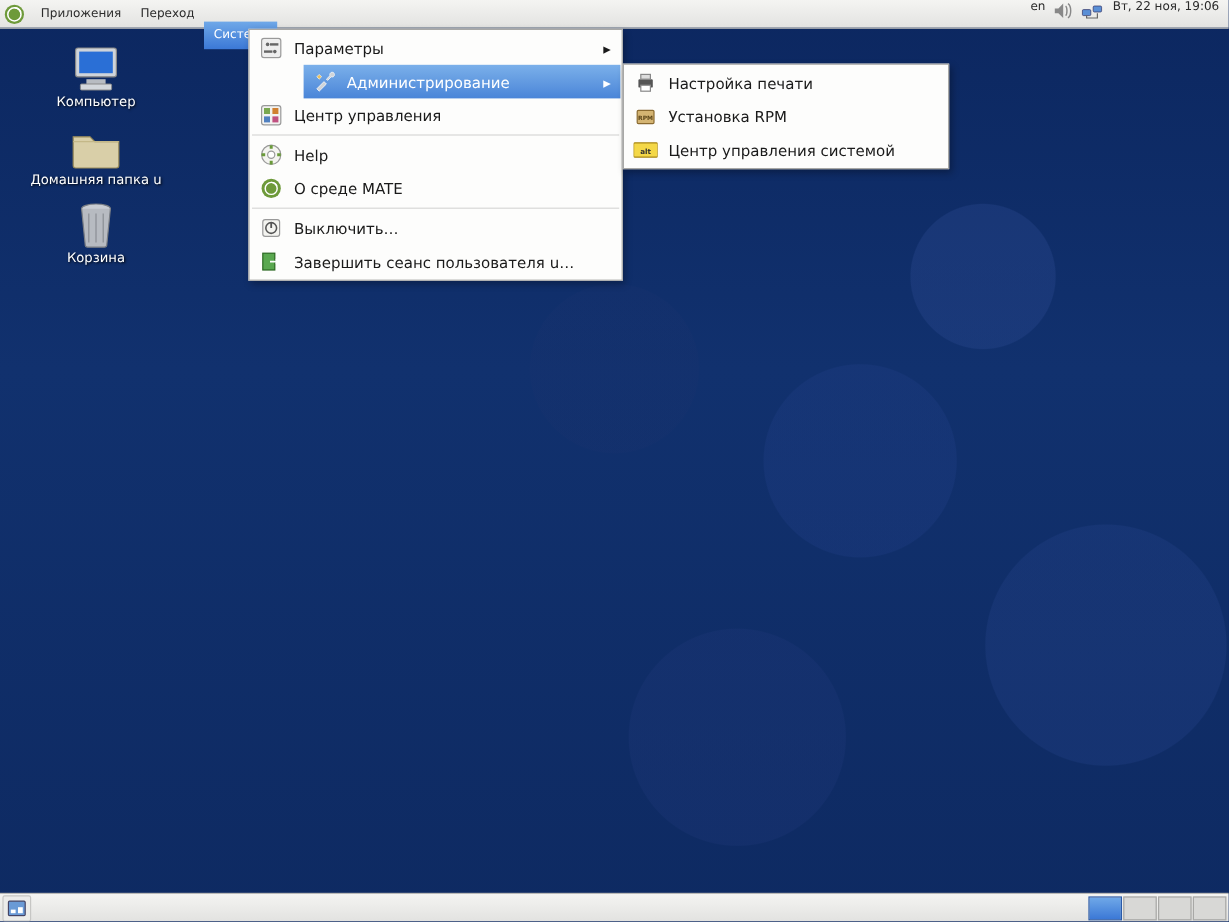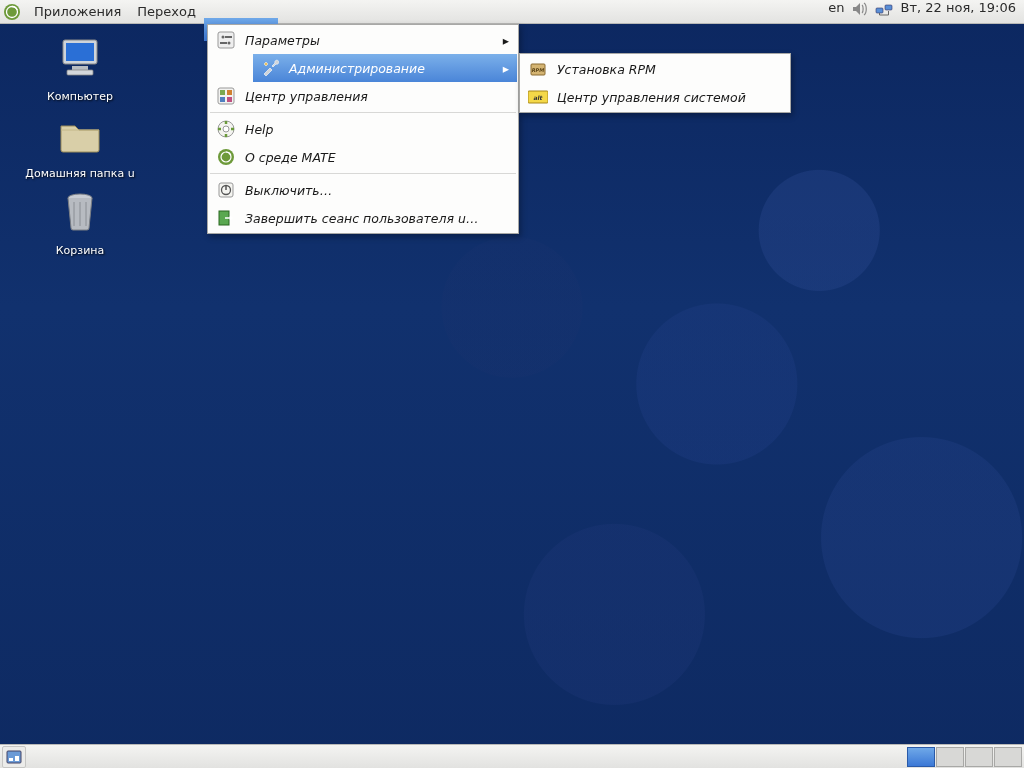--- a/index.html
+++ b/index.html
@@ -17,43 +17,43 @@
         radial-gradient(circle at 50% 40%, rgba(25,50,110,0.3) 0 70px, transparent 71px),
         linear-gradient(180deg, #0c2760 0%, #11316e 40%, #0e2a62 100%);
     }
 
     
     .top-panel {
       position: absolute; top: 0; left: 0; right: 0; height: 24px;
       background: linear-gradient(#f4f4f2, #e3e3e1);
       border-bottom: 1px solid #b8b8b6;
       display: flex; align-items: center;
-      font-size: 13px; color: #2b2b2b;
+      font-size: 10px; color: #2b2b2b;
       z-index: 10;
     }
     .panel-left { display: flex; align-items: center; height: 100%; }
     .panel-logo { width: 20px; height: 20px; margin: 0 4px 0 2px; display:flex; align-items:center; justify-content:center; }
     .menu-item { padding: 0 8px; height: 100%; display: flex; align-items: center; cursor: default; }
     .menu-item.open { background: linear-gradient(#6fa8e8, #3b78d6); color: #fff; margin-top: 35px; }
     .panel-right { margin-left: auto; display: flex; align-items: flex-start; gap: 6px; padding-right: 6px; height:100%;}
     .tray-icon { width: 18px; height: 18px; display:flex; align-items:center; justify-content:center; }
     .clock { padding: 0 2px; }
 
     
     .desktop-icons { position: absolute; top: 30px; left: 0; width: 170px; }
     .dicon { width: 160px; display: flex; flex-direction: column; align-items: center; margin: 8px 0 12px; }
     .dicon .glyph { width: 48px; height: 40px; display:flex; align-items:center; justify-content:center; }
-    .dicon .label { color: #fff; font-size: 11px; text-align: center; margin-top: 12px; text-shadow: 1px 1px 2px rgba(0,0,0,0.9); white-space: nowrap; }
+    .dicon .label { color: #fff; font-size: 11px; text-align: center; margin-top: 0; text-shadow: 1px 1px 2px rgba(0,0,0,0.9); white-space: nowrap; }
 
     
     .menu {
       position: absolute; background: #fdfdfc;
       border: 1px solid #a8a8a6; box-shadow: 2px 3px 6px rgba(0,0,0,0.3);
       font-size: 12.5px; color: #1a1a1a;
-      z-index: 20; padding: 1px; font-style: italic;
+      z-index: 20; padding: 1px;
     }
     .menu-row {
       display: flex; align-items: center; height: 28px;
       padding: 0 8px 0 6px; cursor: default; white-space: nowrap;
     }
     .menu-row.highlight { background: linear-gradient(#7bb0ea, #4a85d8); color: #fff; margin-left: 44px; }
     .menu-row .micon { width: 22px; height: 22px; margin-right: 8px; display:flex; align-items:center; justify-content:center; flex-shrink:0; }
     .menu-row .arrow { margin-left: auto; padding-left: 24px; }
     .menu-sep { height: 1px; background: #d8d8d6; margin: 2px 1px; }
 
@@ -228,20 +228,30 @@
         </svg>
       </span>
     <span>Завершить сеанс пользователя u…</span>
   </div>
 </div>
 
 <div id="admin-submenu" class="menu">
   <div class="menu-row">
     <span class="micon">
         <svg width="18" height="18" viewBox="0 0 18 18">
+          <rect x="3" y="6" width="12" height="7" rx="1" fill="#555"></rect>
+          <rect x="5" y="2" width="8" height="4" fill="#ddd" stroke="#888"></rect>
+          <rect x="5" y="11" width="8" height="5" fill="#fff" stroke="#888"></rect>
+        </svg>
+      </span>
+    <span>Настройка печати</span>
+  </div>
+  <div class="menu-row">
+    <span class="micon">
+        <svg width="18" height="18" viewBox="0 0 18 18">
           <rect x="2" y="4" width="14" height="11" rx="1" fill="#d4b472" stroke="#8a6a30"></rect>
           <text x="9" y="12" font-size="5" text-anchor="middle" fill="#5a4418" font-weight="bold">RPM</text>
         </svg>
       </span>
     <span>Установка RPM</span>
   </div>
   <div class="menu-row">
     <span class="micon">
         <svg width="20" height="16" viewBox="0 0 20 16">
           <rect x="0" y="2" width="20" height="12" rx="1" fill="#f4d848" stroke="#a88818"></rect>

